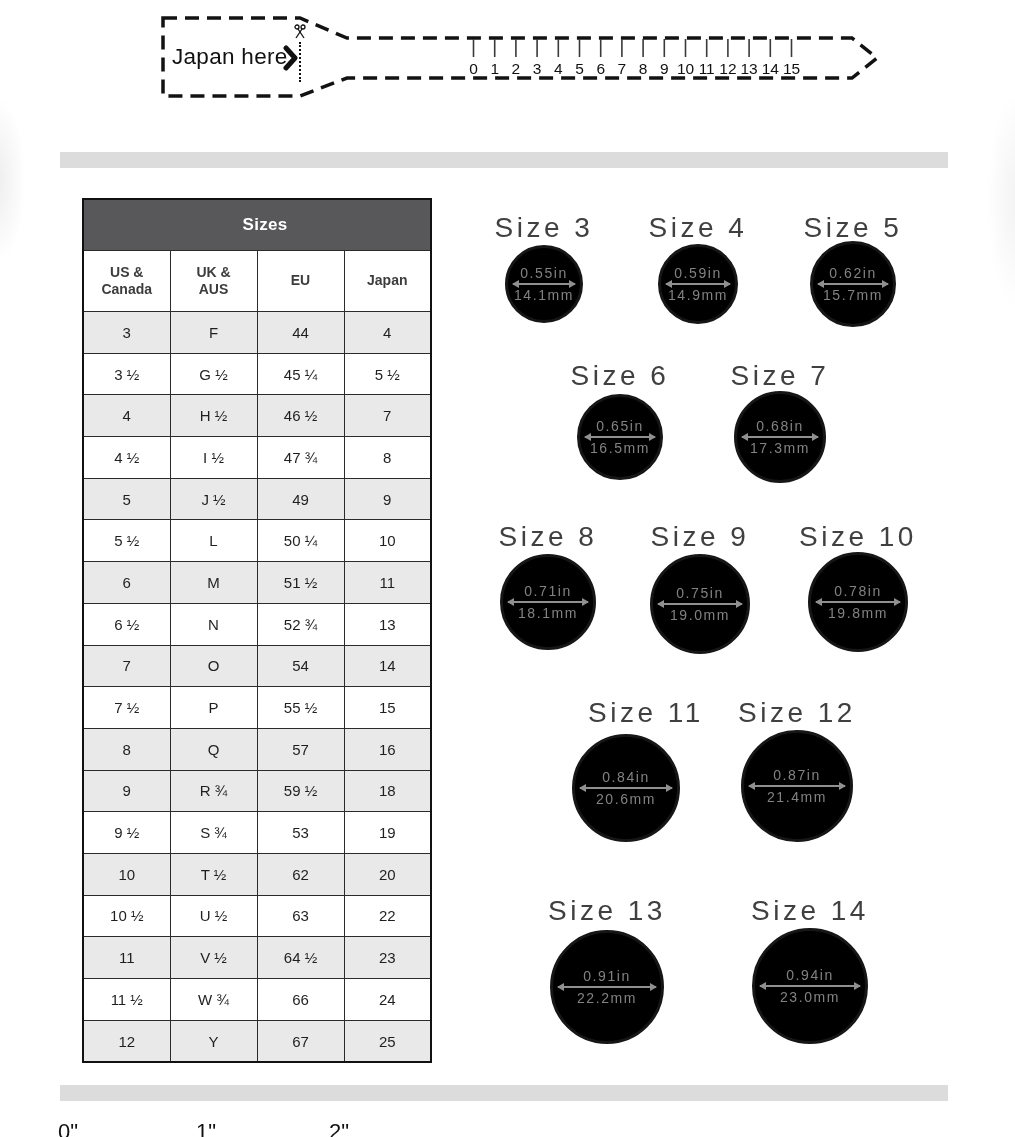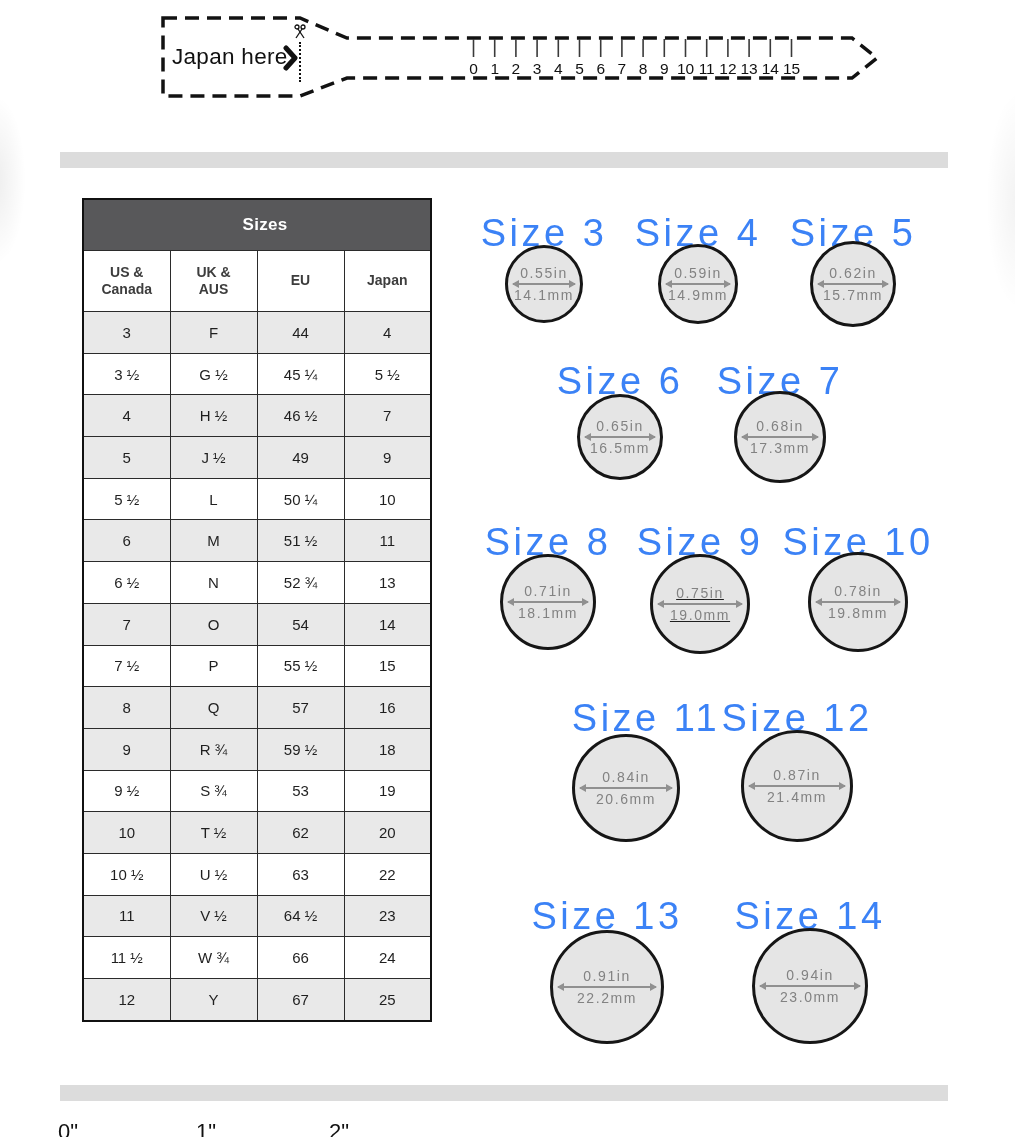--- a/index.html
+++ b/index.html
@@ -43,27 +43,27 @@
   .sizes-title-cell{
     height:48px;background:#58585a;color:#ffffff;
     font-size:17px;font-weight:bold;letter-spacing:0.3px;padding-left:17px;
   }
   .col-head{height:60px;background:#ffffff;color:#3d3d3d;font-size:14px;font-weight:bold;line-height:1.25;padding:0 10px;}
   .data-cell{height:38.7px;font-size:15px;color:#1f1f1f;background:#ffffff;}
   tr.alt .data-cell{background:#e9e9e9;}
   
   .ring-title{
     position:absolute;transform:translateX(-50%);
-    font-size:38px;letter-spacing:3.5px;color:#3b82f6;white-space:nowrap;
+    font-size:28px;letter-spacing:3.5px;color:#404040;white-space:nowrap;
   }
   .ring-circle{
     position:absolute;box-sizing:border-box;
     border:3px solid #161616;border-radius:50%;
     display:flex;flex-direction:column;align-items:center;justify-content:center;
-    background:#e5e5e5;
+    background:#000000;
   }
   .ring-in,.ring-mm{color:#828282;font-size:14px;letter-spacing:1.6px;white-space:nowrap;}
   .ring-in{margin-bottom:2px;}
   .ring-mm{margin-top:2px;}
   .measure-line{position:relative;height:1.4px;background:#909090;width:calc(100% - 10px);}
   .measure-line::before{
     content:'';position:absolute;left:-1px;top:-3.3px;width:0;height:0;
     border-top:4px solid transparent;border-bottom:4px solid transparent;border-right:7px solid #909090;
   }
   .measure-line::after{
@@ -160,20 +160,26 @@
           <td class="data-cell">G ½</td>
           <td class="data-cell">45 ¼</td>
           <td class="data-cell">5 ½</td>
         </tr>
         <tr class="alt">
           <td class="data-cell">4</td>
           <td class="data-cell">H ½</td>
           <td class="data-cell">46 ½</td>
           <td class="data-cell">7</td>
         </tr>
+        <tr>
+          <td class="data-cell">4 ½</td>
+          <td class="data-cell">I ½</td>
+          <td class="data-cell">47 ¾</td>
+          <td class="data-cell">8</td>
+        </tr>
         <tr class="alt">
           <td class="data-cell">5</td>
           <td class="data-cell">J ½</td>
           <td class="data-cell">49</td>
           <td class="data-cell">9</td>
         </tr>
         <tr>
           <td class="data-cell">5 ½</td>
           <td class="data-cell">L</td>
           <td class="data-cell">50 ¼</td>
@@ -304,21 +310,21 @@
       <div class="ring-title" style="left: 548px; top: 521px;">Size 8</div>
       <div class="ring-circle" style="left: 500px; top: 554px; width: 96px; height: 96px;">
         <div class="ring-in">0.71in</div>
         <div class="measure-line"></div>
         <div class="ring-mm">18.1mm</div>
       </div>
     </div>
 
     <div>
       <div class="ring-title" style="left: 700px; top: 521px;">Size 9</div>
-      <div class="ring-circle" style="left: 650px; top: 554px; width: 100px; height: 100px; text-decoration: underline;">
+      <div class="ring-circle" style="left: 650px; top: 554px; width: 100px; height: 100px;">
         <div class="ring-in">0.75in</div>
         <div class="measure-line"></div>
         <div class="ring-mm">19.0mm</div>
       </div>
     </div>
 
     <div>
       <div class="ring-title" style="left: 858px; top: 521px;">Size 10</div>
       <div class="ring-circle" style="left: 808px; top: 552px; width: 100px; height: 100px;">
         <div class="ring-in">0.78in</div>

